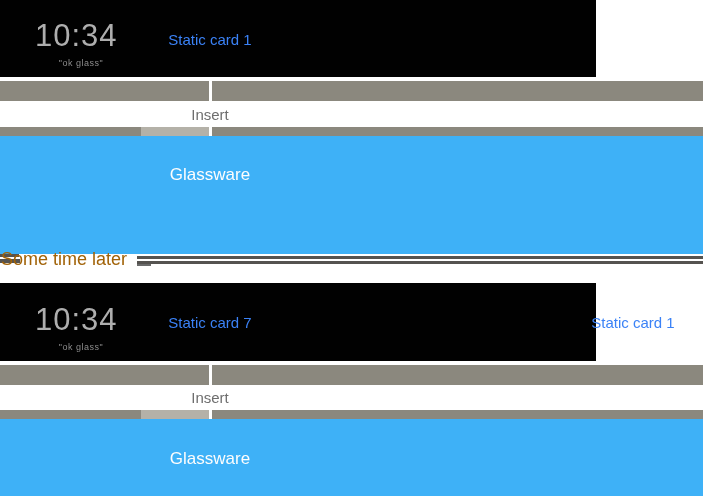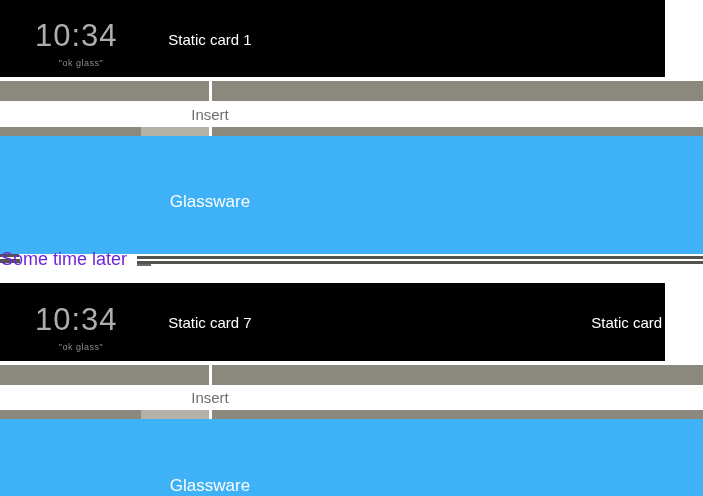--- a/index.html
+++ b/index.html
@@ -3,38 +3,38 @@
 <meta charset="utf-8">
 <style>
   html,body{margin:0;padding:0;background:#ffffff;}
   #stage{
     position:relative;width:703px;height:496px;overflow:hidden;
     background:#ffffff;
     font-family:"Liberation Sans","DejaVu Sans",sans-serif;
   }
   .abs{position:absolute;}
   
-  .home-card{left:0;width:665px;background:#010101;text-decoration:underline;}
+  .home-card{left:0;width:596px;background:#010101;text-decoration:underline;}
   .clock-time{
     left:35px;width:120px;text-align:left;
     font-size:31px;font-weight:300;color:#aeaeae;letter-spacing:1px;
     font-family:"Liberation Sans","DejaVu Sans",sans-serif;
   }
   .voice-hint{left:36px;width:90px;text-align:center;font-size:9px;color:#8d8d8d;letter-spacing:.5px;}
-  .card-label{width:200px;text-align:center;font-size:15px;color:#ffffff;}
+  .card-label{width:200px;text-align:center;font-size:15px;color:#3b82f6;}
   
   .strip{left:0;width:703px;background:#8b887e;}
   .strip-light{background:#b4b1a8;}
   .divider{width:3px;background:#ffffff;top:0;bottom:0;}
   
   .insert-band{left:0;width:703px;background:#ffffff;border-radius:8px;}
   .insert-label{left:110px;width:200px;text-align:center;font-size:15px;color:#6e6e6e;}
   
   .glassware-card{left:0;width:703px;background:#3eb1f7;}
-  .glassware-label{left:110px;width:200px;text-align:center;font-size:17px;color:#fdfdfd;margin-top:27px;}
+  .glassware-label{left:110px;width:200px;text-align:center;font-size:17px;color:#fdfdfd;}
   .sep-line{background:#555350;height:3px;}
 </style>
 </head>
 <body>
 
 <div id="stage">
 
   <div class="abs home-card" style="top:0;height:77px;">
     <div class="abs clock-time" style="top:18px;">10:34</div>
     <div class="abs voice-hint" style="top:58px;">"ok glass"</div>
@@ -57,21 +57,21 @@
   <div class="abs glassware-card" style="top:136px;height:118px;">
     <div class="abs glassware-label" style="top:29px;">Glassware</div>
   </div>
 
   <div class="abs" style="left:0;top:254px;width:703px;height:29px;background:#ffffff;">
     <div class="abs sep-line" style="left:0;top:0px;width:19px;"></div>
     <div class="abs sep-line" style="left:0;top:5px;width:20px;height:4px;"></div>
     <div class="abs sep-line" style="left:137px;top:2px;width:566px;"></div>
     <div class="abs sep-line" style="left:137px;top:7px;width:566px;"></div>
     <div class="abs sep-line" style="left:137px;top:10px;width:14px;height:2px;background:#6b6b6b;"></div>
-    <div class="abs" style="left:1px;top:-5px;font-size:18px;color:#6d28d9;">Some time later</div>
+    <div class="abs" style="left:1px;top:-5px;font-size:18px;color:#a16207;">Some time later</div>
   </div>
 
   <div class="abs home-card" style="top:283px;height:78px;">
     <div class="abs clock-time" style="top:19px;">10:34</div>
     <div class="abs voice-hint" style="top:59px;">"ok glass"</div>
     <div class="abs card-label" style="left:110px;top:31px;">Static card 7</div>
     <div class="abs card-label" style="left:533px;top:31px;">Static card 1</div>
   </div>
 
   <div class="abs strip" style="top:365px;height:20px;">

